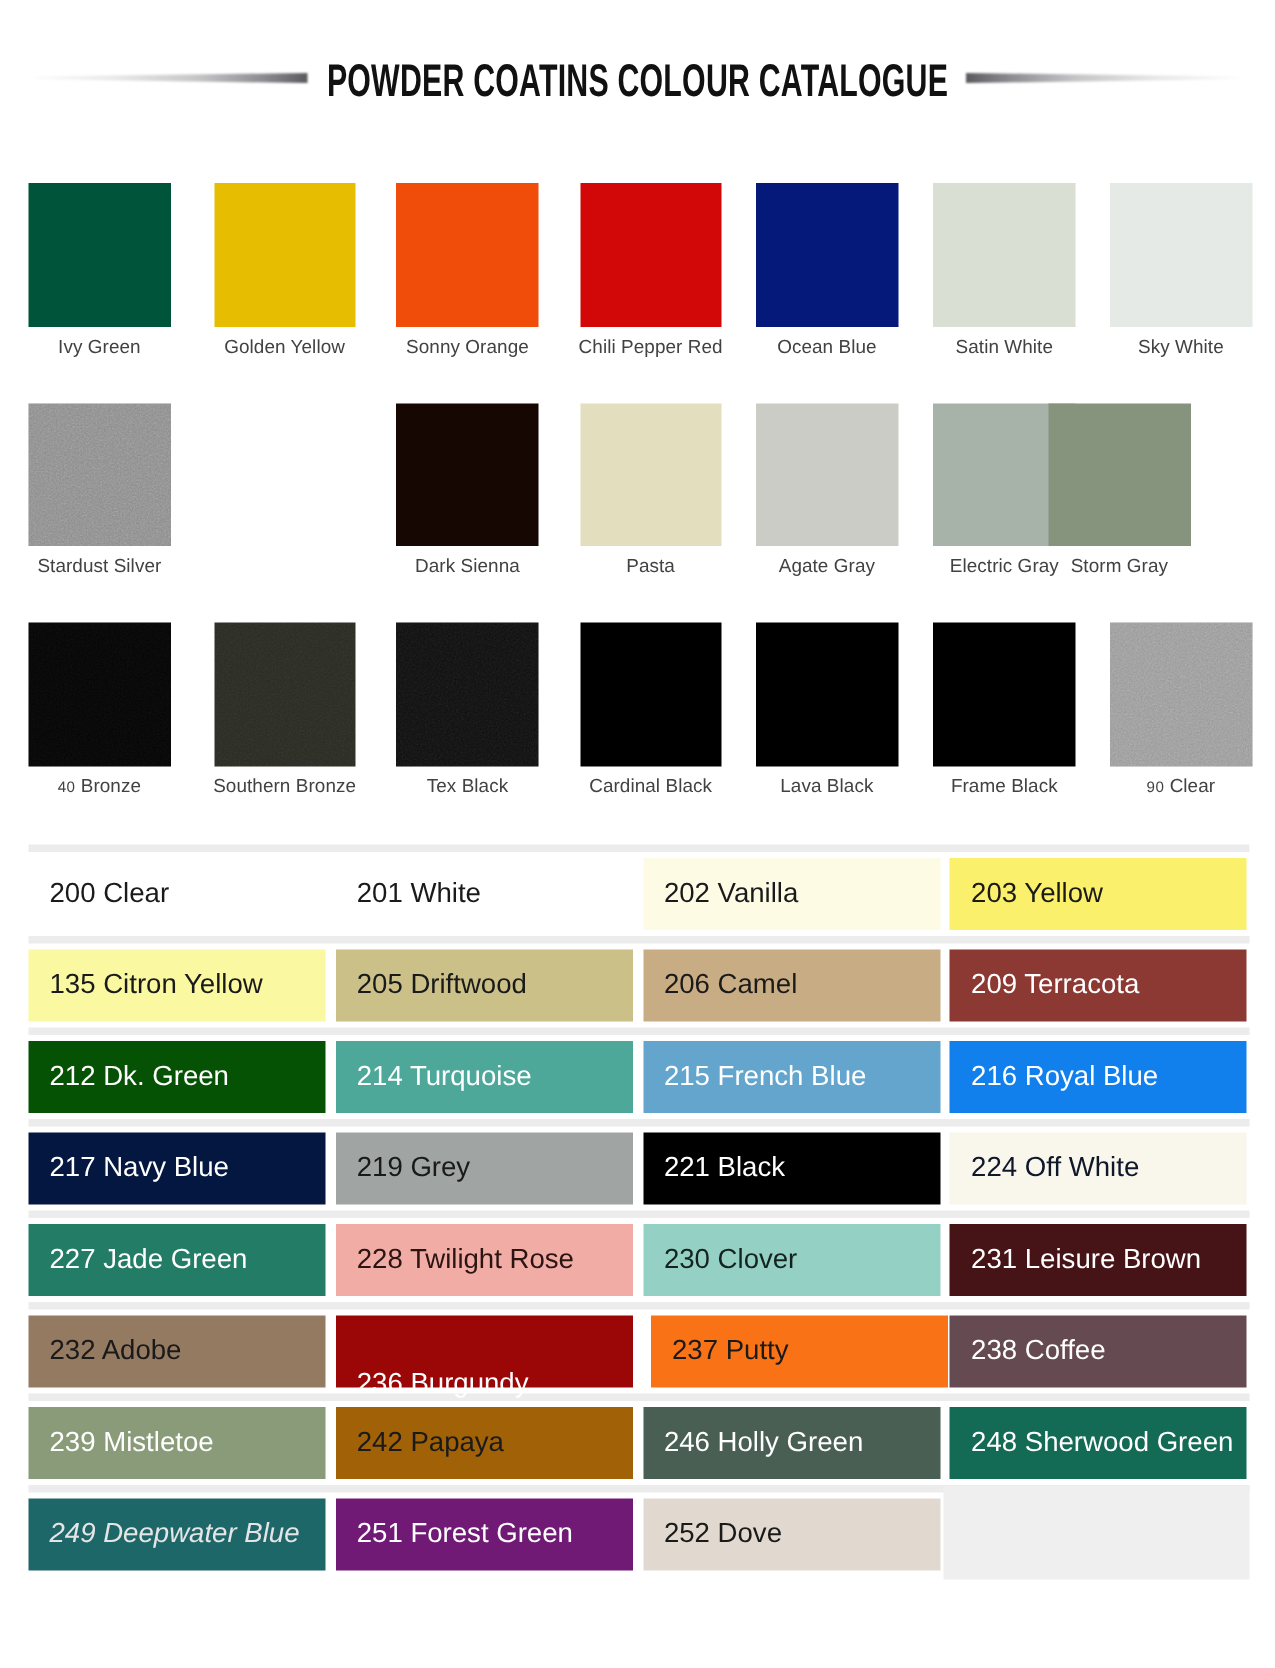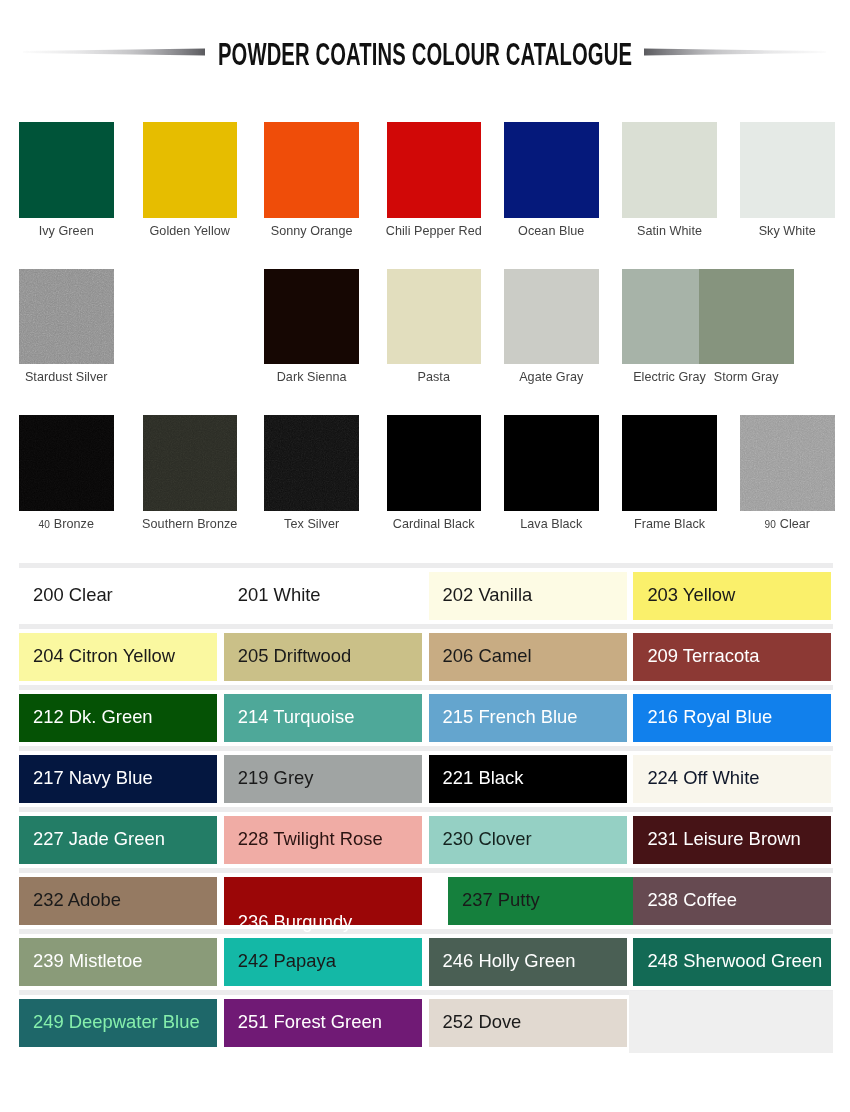--- a/index.html
+++ b/index.html
@@ -150,21 +150,21 @@
           </svg>
         </div>
         <div class="swatch-label">Southern Bronze</div>
       </div>
       <div class="swatch-cell" style="left: 245.4px;">
         <div class="swatch-chip tex-darkgrain" style="background: rgb(11, 11, 11);">
           <svg class="noise-layer" viewBox="0 0 96 96" preserveAspectRatio="none">
             <rect width="96" height="96" filter="url(#grainFilter)"></rect>
           </svg>
         </div>
-        <div class="swatch-label">Tex Silver</div>
+        <div class="swatch-label">Tex Black</div>
       </div>
       <div class="swatch-cell" style="left: 367.5px;">
         <div class="swatch-chip tex-matte" style="background: rgb(0, 0, 0);"></div>
         <div class="swatch-label">Cardinal Black</div>
       </div>
       <div class="swatch-cell" style="left: 485px;">
         <div class="swatch-chip tex-matte" style="background: rgb(0, 0, 0);"></div>
         <div class="swatch-label">Lava Black</div>
       </div>
       <div class="swatch-cell" style="left: 603.3px;">
@@ -194,21 +194,21 @@
       <div class="code-cell" style="left: 409.6px; background: rgb(253, 251, 228);">
         <span style="color: rgb(26, 26, 26);">202 Vanilla</span>
       </div>
       <div class="code-cell" style="left: 614.4px; background: rgb(250, 240, 107);">
         <span style="color: rgb(26, 26, 26);">203 Yellow</span>
       </div>
     </div>
     <div class="code-sep"></div>
     <div class="code-row">
       <div class="code-cell" style="left: 0px; background: rgb(250, 248, 160);">
-        <span style="color: rgb(26, 26, 26);">204 Citron Yellow</span>
+        <span style="color: rgb(26, 26, 26);">135 Citron Yellow</span>
       </div>
       <div class="code-cell" style="left: 204.8px; background: rgb(202, 192, 136);">
         <span style="color: rgb(26, 26, 26);">205 Driftwood</span>
       </div>
       <div class="code-cell" style="left: 409.6px; background: rgb(200, 172, 131);">
         <span style="color: rgb(26, 26, 26);">206 Camel</span>
       </div>
       <div class="code-cell" style="left: 614.4px; background: rgb(140, 57, 52);">
         <span style="color: rgb(255, 255, 255);">209 Terracota</span>
       </div>
@@ -259,46 +259,46 @@
       </div>
     </div>
     <div class="code-sep"></div>
     <div class="code-row">
       <div class="code-cell" style="left: 0px; background: rgb(149, 122, 98);">
         <span style="color: rgb(26, 26, 26);">232 Adobe</span>
       </div>
       <div class="code-cell" style="left: 204.8px; background: rgb(155, 6, 7);">
         <span style="color: rgb(255, 255, 255); margin-top: 44px;">236 Burgundy</span>
       </div>
-      <div class="code-cell" style="left: 429px; background: #15803d;">
+      <div class="code-cell" style="left: 415px; background: #f97316;">
         <span style="color: rgb(26, 26, 26);">237 Putty</span>
       </div>
       <div class="code-cell" style="left: 614.4px; background: rgb(102, 74, 81);">
         <span style="color: rgb(255, 255, 255);">238 Coffee</span>
       </div>
     </div>
     <div class="code-sep"></div>
     <div class="code-row">
       <div class="code-cell" style="left: 0px; background: rgb(138, 155, 121);">
         <span style="color: rgb(255, 255, 255);">239 Mistletoe</span>
       </div>
-      <div class="code-cell" style="left: 204.8px; background: #14b8a6;">
+      <div class="code-cell" style="left: 204.8px; background: #a16207;">
         <span style="color: rgb(26, 26, 26);">242 Papaya</span>
       </div>
       <div class="code-cell" style="left: 409.6px; background: rgb(74, 95, 84);">
         <span style="color: rgb(255, 255, 255);">246 Holly Green</span>
       </div>
       <div class="code-cell" style="left: 614.4px; background: rgb(19, 106, 85);">
         <span style="color: rgb(255, 255, 255);">248 Sherwood Green</span>
       </div>
     </div>
     <div class="code-sep"></div>
     <div class="code-row">
       <div class="code-cell" style="left: 0px; background: rgb(30, 103, 105);">
-        <span style="color: #86efac;">249 Deepwater Blue</span>
+        <span style="color: #e5e5e5; font-style: italic;">249 Deepwater Blue</span>
       </div>
       <div class="code-cell" style="left: 204.8px; background: #701a75;">
         <span style="color: rgb(255, 255, 255);">251 Forest Green</span>
       </div>
       <div class="code-cell" style="left: 409.6px; background: rgb(225, 217, 208);">
         <span style="color: rgb(26, 26, 26);">252 Dove</span>
       </div>
       <div class="code-cell" style="left: 610.4px; background: rgb(239, 239, 239); top: -8px; height: 62px; width: 204px;">
         <span style="color: rgb(26, 26, 26);"></span>
       </div>

